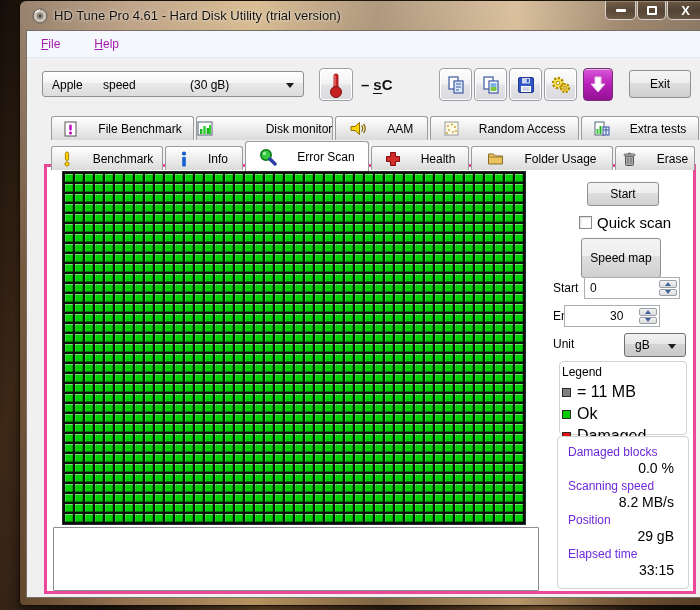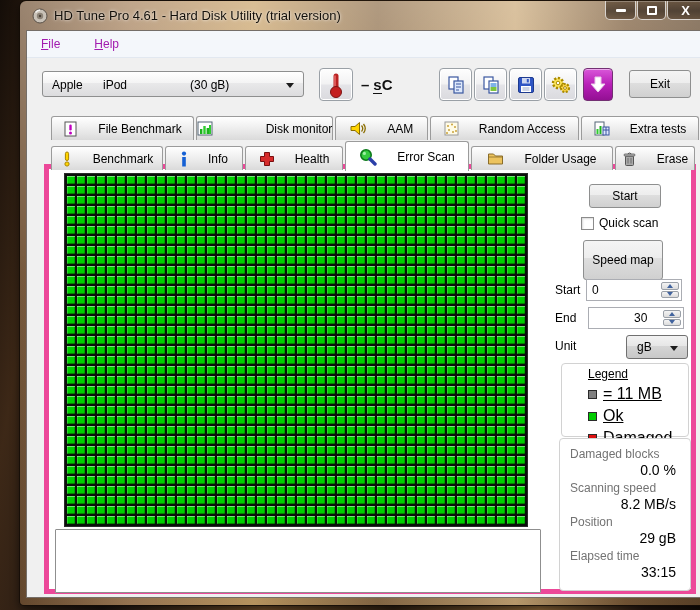--- a/index.html
+++ b/index.html
@@ -76,59 +76,59 @@
     background:linear-gradient(180deg,#ffffff,#f1f1f1 40%,#e6e6e6 70%,#dadada);
     display:flex; align-items:center; justify-content:center; gap:20px; font-size:12px; color:#000; }
   .tab .ticon { display:flex; align-items:center; }
   .tab.active { height:30px; background:#fff; z-index:5; margin-bottom:-1px; }
 
   .t0 { width:148px; } .t1 { width:142px;justify-content:space-between; } .t2 { width:96px; } .t3 { width:154px; } .t4 { width:122px; }
   .u0 { width:112px; } .u1 { width:78px; } .u2 { width:98px; } .u3 { width:124px; } .u4 { width:142px; } .u5 { width:80px; }
 
   
   .panel { position:absolute; left:17px; top:133px; width:652px; height:430px; background:#fff;
-    border:5px solid #ec4899; z-index:2; }
+    border:3px solid #ec4899; z-index:2; }
 
   .scan-grid { position:absolute; left:15px; top:4px; display:grid; gap:2px; padding:2px;
     background:#0b0f0b; border:1px solid #2a2a2a; width:max-content; }
   .cell { background:var(--okc,#00cf00);
     box-shadow:inset 0 1px 0 rgba(255,255,255,.45), inset 1px 0 0 rgba(255,255,255,.18), inset 0 -1px 0 rgba(0,0,0,.35), inset -1px 0 0 rgba(0,0,0,.2); }
 
   .logbox { position:absolute; left:6px; top:360px; width:486px; height:64px; background:#fff;
     border:1px solid #8f8f8f; border-radius:1px; }
 
   .start-btn { position:absolute; left:540px; top:15px; width:72px; height:24px; }
   .speedmap-btn { position:absolute; left:534px; top:71px; width:80px; height:40px; }
 
-  .check-row { position:absolute; left:532px; top:47px; display:flex; align-items:center; gap:5px; font-size:12px; }
+  .check-row { position:absolute; left:532px; top:47px; display:flex; align-items:center; gap:5px; font-size:15px; }
   .checkbox { width:13px; height:13px; background:#fff; border:1px solid #8b8b8b; box-shadow:inset 1px 1px 2px rgba(0,0,0,.15); }
 
   .fld-label { position:absolute; font-size:12px; color:#000; }
   .field { position:absolute; width:96px; height:22px; border:1px solid #abadb3; background:#fff;
     font-size:12px; display:flex; align-items:center; padding-left:5px; }
   .spin { position:absolute; right:2px; top:2px; width:18px; height:16px; display:flex; flex-direction:column; gap:1px; }
   .spin > div { flex:1; border:1px solid #9aa0a8; border-radius:2px;
     background:linear-gradient(180deg,#f4f4f4,#dcdcdc); display:flex; align-items:center; justify-content:center; }
   .s-up { width:0; height:0; border-left:3px solid transparent; border-right:3px solid transparent; border-bottom:4px solid #41639e; }
   .s-dn { width:0; height:0; border-left:3px solid transparent; border-right:3px solid transparent; border-top:4px solid #41639e; }
 
   .unit-select { position:absolute; left:577px; top:166px; width:62px; height:24px;
     border:1px solid #707070; border-radius:3px;
     background:linear-gradient(180deg,#f2f2f2,#e6e6e6 45%,#d5d5d5 46%,#c8c8c8 100%);
     font-size:12px; display:flex; align-items:center; padding-left:10px; }
   .unit-select .arr-down { top:10px; }
 
   .groupbox { position:absolute; border:1px solid #d2d2d2; border-radius:4px; background:#fff; }
-  .legend-box { left:512px; top:194px; width:128px; height:74px; padding:3px 0 0 26px;text-decoration:underline; }
+  .legend-box { left:512px; top:194px; width:128px; height:74px; padding:3px 0 0 2px; }
   .gb-title { font-size:12px; color:#000; }
   .legend-item { display:flex; align-items:center; gap:6px; margin-top:4px; font-size:16px; }
   .swatch { width:9px; height:9px; border:1px solid #2a2a2a; flex:none; }
 
   .stats-box { left:510px; top:269px; width:132px; height:153px; padding:8px 10px 0 10px; }
-  .stat-label { font-size:12px; color:#737373; }
+  .stat-label { font-size:12px; color:#6d28d9; }
   .stat-value { font-size:14px; font-weight:normal; text-align:right; padding-right:4px; margin:1px 0 3px 0; }
 </style>
 </head>
 <body>
 
 <div class="screen">
   <div class="window">
 
     <div class="titlebar">
       <svg class="app-icon" viewBox="0 0 16 16">
@@ -154,21 +154,21 @@
     <div class="client">
 
       <div class="menubar">
         <span class="menu-item">File</span>
         <span class="menu-item">Help</span>
       </div>
 
       <div class="toolbar">
         <div class="combo">
           <span class="v vendor">Apple</span>
-          <span class="v model">iPod</span>
+          <span class="v model">speed</span>
           <span class="v cap">(30 gB)</span>
           <span class="arr-down"></span>
         </div>
 
         <div class="iconbtn thermo-btn">
           <svg width="16" height="28" viewBox="0 0 16 28">
             <line x1="8" y1="5" x2="8" y2="17" stroke="#b92222" stroke-width="5" stroke-linecap="round"></line>
             <line x1="7" y1="5" x2="7" y2="16" stroke="#e86a6a" stroke-width="1.5" stroke-linecap="round"></line>
             <circle cx="8" cy="21" r="5.5" fill="#c42020" stroke="#7d1313" stroke-width="1"></circle>
           </svg>
@@ -298,37 +298,37 @@
         </div>
         <div class="tab u1">
           <span class="ticon">
             <svg width="8" height="16" viewBox="0 0 8 16">
                 <circle cx="4" cy="2.6" r="2.1" fill="#1560d4"></circle>
                 <rect x="2.2" y="6" width="3.6" height="9.5" fill="#1560d4"></rect>
               </svg>
           </span>
           <span>Info</span>
         </div>
-        <div class="tab u2">
-          <span class="ticon">
-            <svg width="16" height="16" viewBox="0 0 16 16">
-                <path d="M5.5 1.5 h5 v4 h4 v5 h-4 v4 h-5 v-4 h-4 v-5 h4 z" fill="#d62b2b" stroke="#7a0f0f" stroke-width="1"></path>
-              </svg>
-          </span>
-          <span>Health</span>
-        </div>
         <div class="tab u3 active">
           <span class="ticon">
             <svg width="18" height="18" viewBox="0 0 18 18">
                 <circle cx="7" cy="7" r="5.2" fill="#35c93f" stroke="#0c7a1a" stroke-width="1.6"></circle>
                 <circle cx="5.4" cy="5.4" r="1.6" fill="#9ff0a4"></circle>
                 <line x1="11" y1="11" x2="16" y2="16" stroke="#2b3fa8" stroke-width="3.4" stroke-linecap="round"></line>
               </svg>
           </span>
           <span>Error Scan</span>
+        </div>
+        <div class="tab u2">
+          <span class="ticon">
+            <svg width="16" height="16" viewBox="0 0 16 16">
+                <path d="M5.5 1.5 h5 v4 h4 v5 h-4 v4 h-5 v-4 h-4 v-5 h4 z" fill="#d62b2b" stroke="#7a0f0f" stroke-width="1"></path>
+              </svg>
+          </span>
+          <span>Health</span>
         </div>
         <div class="tab u4">
           <span class="ticon">
             <svg width="17" height="15" viewBox="0 0 17 15">
                 <path d="M1.5 4 l0 9 h14 v-8 h-7 l-2-2 h-5 z" fill="#ecc35e" stroke="#8a6d2a" stroke-width="1"></path>
                 <path d="M1.5 6 h14" stroke="#8a6d2a" stroke-width=".8"></path>
               </svg>
           </span>
           <span>Folder Usage</span>
         </div>
@@ -1979,21 +1979,21 @@
             <div>
                 <span class="s-up"></span>
               </div>
             <div>
                 <span class="s-dn"></span>
               </div>
           </span>
         </div>
 
         <span class="fld-label" style="left:506px; top:142px;">End</span>
-        <div class="field" style="left:539px; top:138px;padding-left:45px;">
+        <div class="field" style="left:517px; top:138px;padding-left:45px;">
           <span>30</span>
           <span class="spin">
             <div>
                 <span class="s-up"></span>
               </div>
             <div>
                 <span class="s-dn"></span>
               </div>
           </span>
         </div>

